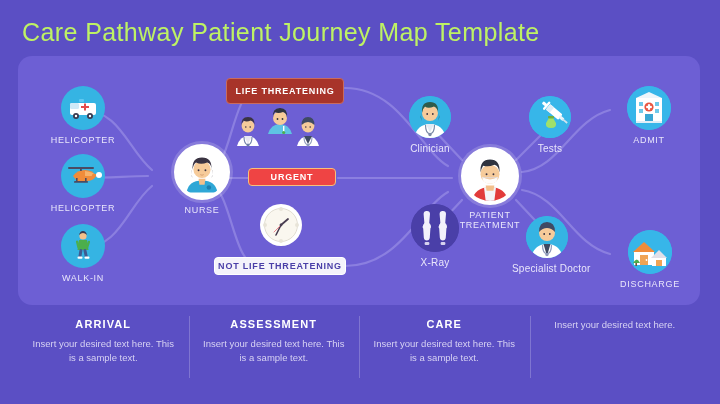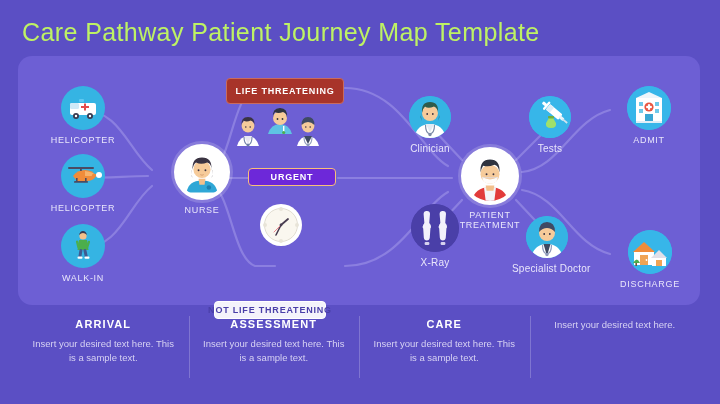--- a/index.html
+++ b/index.html
@@ -90,21 +90,21 @@
     align-items: center;
     justify-content: center;
     white-space: nowrap;
   }
   .badge-red {
     background: #a8342a;
     border: 1px solid #c96b5f;
     color: #ffffff;
   }
   .badge-orange {
-    background: #6d28d9;
+    background: #ef4444;
     border: 1px solid #f7c07a;
     color: #ffffff;
   }
   .badge-white {
     background: #f4f3fb;
     border: 1px solid #ffffff;
     color: #4a3fa8;
   }
 
   
@@ -242,21 +242,21 @@
       <circle cx="36" cy="46" r="2.6" fill="#1e7fae"></circle>
     </svg>
   </div>
   <div class="lbl lbl-caps">NURSE</div>
 </div>
 
 <div class="badge badge-red" style="left:226px; top:78px; width:118px; height:26px;">LIFE THREATENING</div>
 
 <div class="badge badge-orange" style="left:248px; top:168px; width:88px; height:18px;">URGENT</div>
 
-<div class="badge badge-white" style="left:214px; top:257px; width:112px; height:18px;margin-top:44px;">NOT LIFE THREATENING</div>
+<div class="badge badge-white" style="left:214px; top:257px; width:132px; height:18px;">NOT LIFE THREATENING</div>
 
 <div class="node" style="left:228px; top:104px; width:96px; height:44px;">
   <svg class="art" viewBox="0 0 96 44">
 
     <g transform="translate(36,0)">
       <path d="M4 30 q3 -10 12 -10 q9 0 12 10 z" fill="#5fc3e3"></path>
       <circle cx="16" cy="14" r="7" fill="#f6cb9a"></circle>
       <path d="M9 14 q-1 -10 7 -10 q8 0 7 10 q0 -5 -4 -6 q-5 2 -8 0 q-2 2 -2 6 z" fill="#2f3440"></path>
       <circle cx="13.5" cy="15" r="0.9" fill="#2f3440"></circle>
       <circle cx="18.5" cy="15" r="0.9" fill="#2f3440"></circle>

